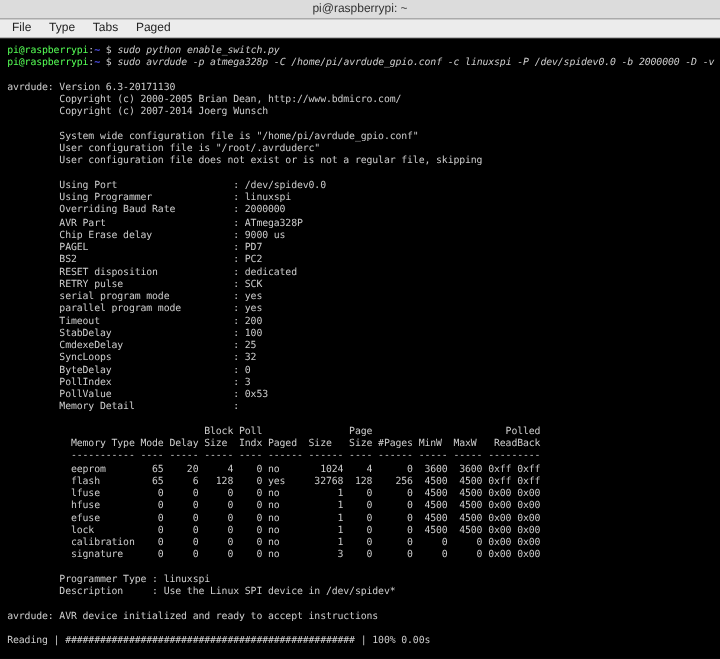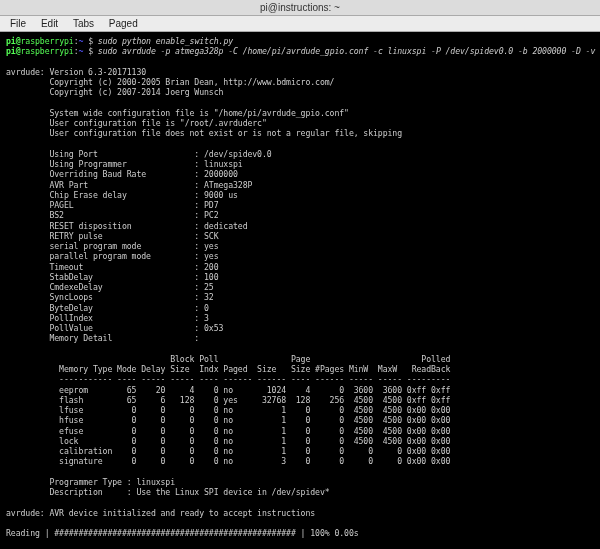--- a/index.html
+++ b/index.html
@@ -40,37 +40,37 @@
   .terminal {
     background: #000;
     padding: 4px 6px;
     line-height: 1.25;
     white-space: pre;
     font-size: 8.2px;
     letter-spacing: -0.1px;
     height: calc(549px - 32px);
     overflow: hidden;
   }
-  .prompt-user { color: #55ff55; font-weight: bold; }
+  .prompt-user { color: #55ff55; font-weight: normal; }
   .prompt-host { color: #55ff55; font-weight: normal; }
   .prompt-path { color: #5555ff; font-weight: bold; }
   .prompt-sep  { color: #cccccc; }
   .cmd         { color: #cccccc; font-style: italic; }
   .out         { color: #cccccc; }
 </style>
 </head>
 <body>
 
 <div class="titlebar">
-  <span>pi@instructions: ~</span>
+  <span>pi@raspberrypi: ~</span>
 </div>
 
 <div class="menubar">
   <span>File</span>
-  <span>Edit</span>
+  <span>Type</span>
   <span>Tabs</span>
   <span>Paged</span>
 </div>
 
 <div class="terminal"><span class="prompt-user">pi</span><span class="prompt-user">@</span><span class="prompt-host">raspberrypi</span><span class="prompt-sep">:</span><span class="prompt-path">~</span><span class="prompt-sep"> $ </span><span class="cmd">sudo python enable_switch.py</span>
 <span class="prompt-user">pi</span><span class="prompt-user">@</span><span class="prompt-host">raspberrypi</span><span class="prompt-sep">:</span><span class="prompt-path">~</span><span class="prompt-sep"> $ </span><span class="cmd">sudo avrdude -p atmega328p -C /home/pi/avrdude_gpio.conf -c linuxspi -P /dev/spidev0.0 -b 2000000 -D -v -u -U flash:w:blink.hex:i</span>
 
 <span class="out">avrdude: Version 6.3-20171130
          Copyright (c) 2000-2005 Brian Dean, http://www.bdmicro.com/
          Copyright (c) 2007-2014 Joerg Wunsch

